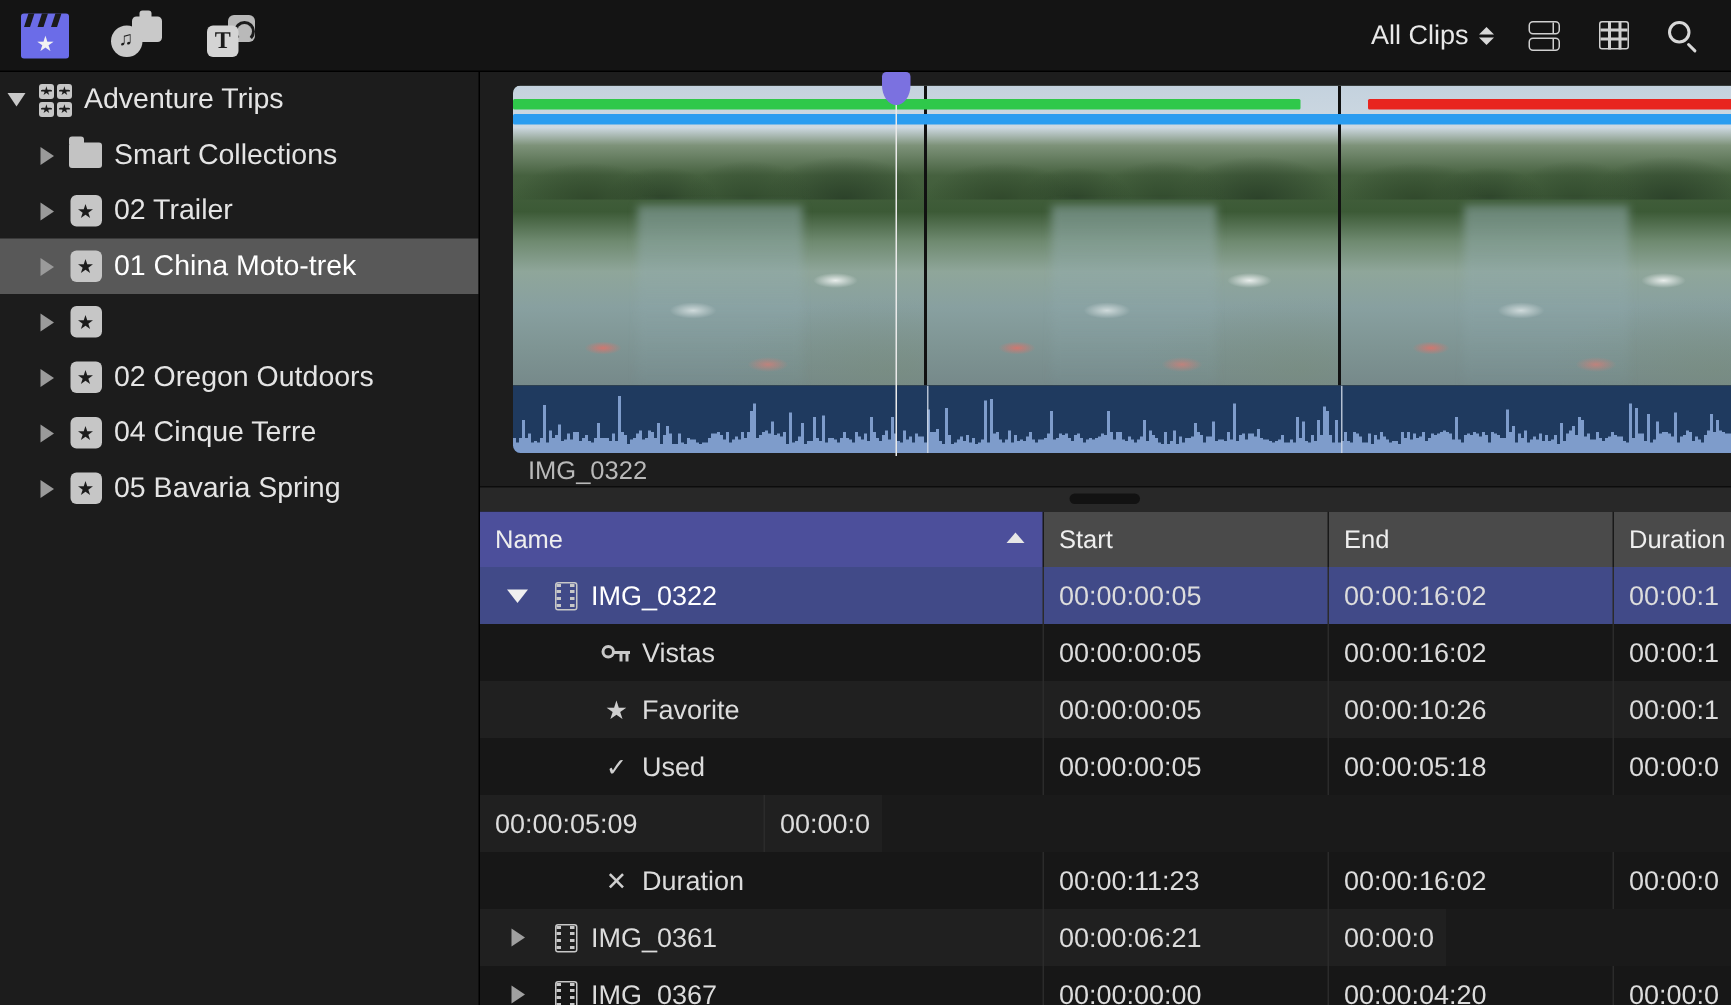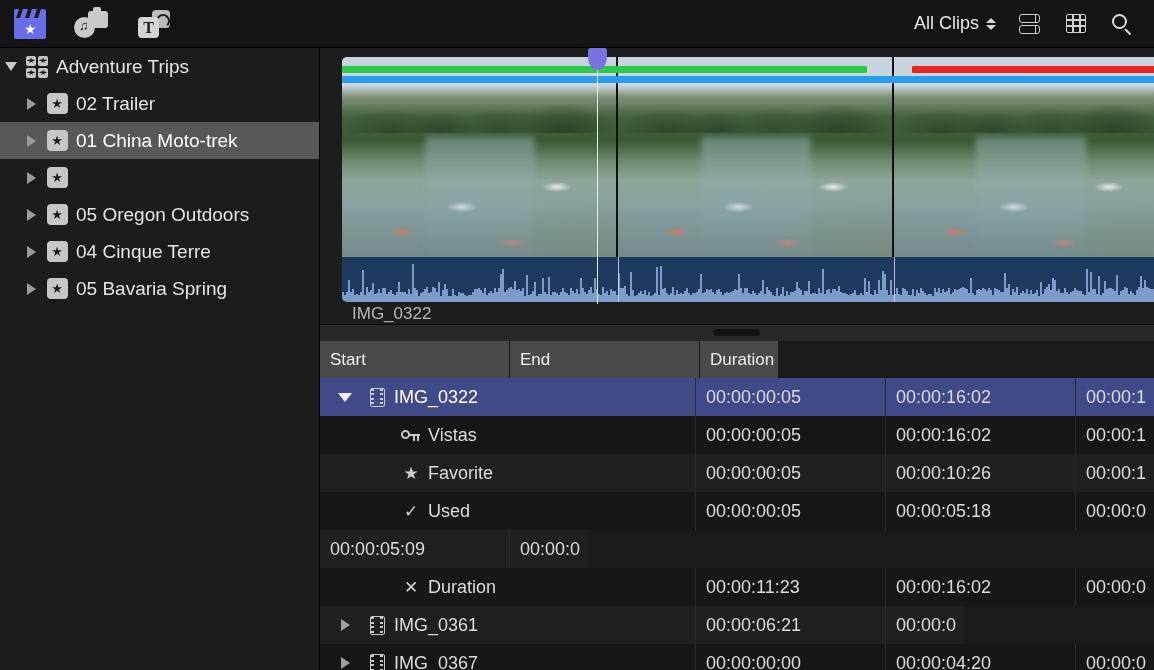--- a/index.html
+++ b/index.html
@@ -364,20 +364,29 @@
             <s>★</s>
           </span>
         </span>
         <span class="side-label">Adventure Trips</span>
       </div>
       <div class="side-row" style="padding-left: 20px;">
         <span class="disc-tri">
           <span class="tri-r"></span>
         </span>
         <span class="side-ico">
+          <span class="ico-folder"></span>
+        </span>
+        <span class="side-label">Smart Collections</span>
+      </div>
+      <div class="side-row" style="padding-left: 20px;">
+        <span class="disc-tri">
+          <span class="tri-r"></span>
+        </span>
+        <span class="side-ico">
           <span class="ico-event">★</span>
         </span>
         <span class="side-label">02 Trailer</span>
       </div>
       <div class="side-row selected" style="padding-left: 20px;">
         <span class="disc-tri">
           <span class="tri-r"></span>
         </span>
         <span class="side-ico">
           <span class="ico-event">★</span>
@@ -392,21 +401,21 @@
           <span class="ico-event">★</span>
         </span>
       </div>
       <div class="side-row" style="padding-left: 20px;">
         <span class="disc-tri">
           <span class="tri-r"></span>
         </span>
         <span class="side-ico">
           <span class="ico-event">★</span>
         </span>
-        <span class="side-label">05 Oregon Outdoors</span>
+        <span class="side-label">02 Oregon Outdoors</span>
       </div>
       <div class="side-row" style="padding-left: 20px;">
         <span class="disc-tri">
           <span class="tri-r"></span>
         </span>
         <span class="side-ico">
           <span class="ico-event">★</span>
         </span>
         <span class="side-label">04 Cinque Terre</span>
       </div>
@@ -857,20 +866,24 @@
       <div class="knob"></div>
     </div>
   <div id="strip-label">IMG_0322</div>
 
   <div id="divider">
     <div id="grip"></div>
   </div>
 
   <div id="table">
     <div id="thead">
+        <div class="th name sorted">
+          <span>Name</span>
+          <span class="caret"></span>
+        </div>
         <div class="th start">
           <span>Start</span>
         </div>
         <div class="th end">
           <span>End</span>
         </div>
         <div class="th dur">
           <span>Duration</span>
         </div>
       </div>

